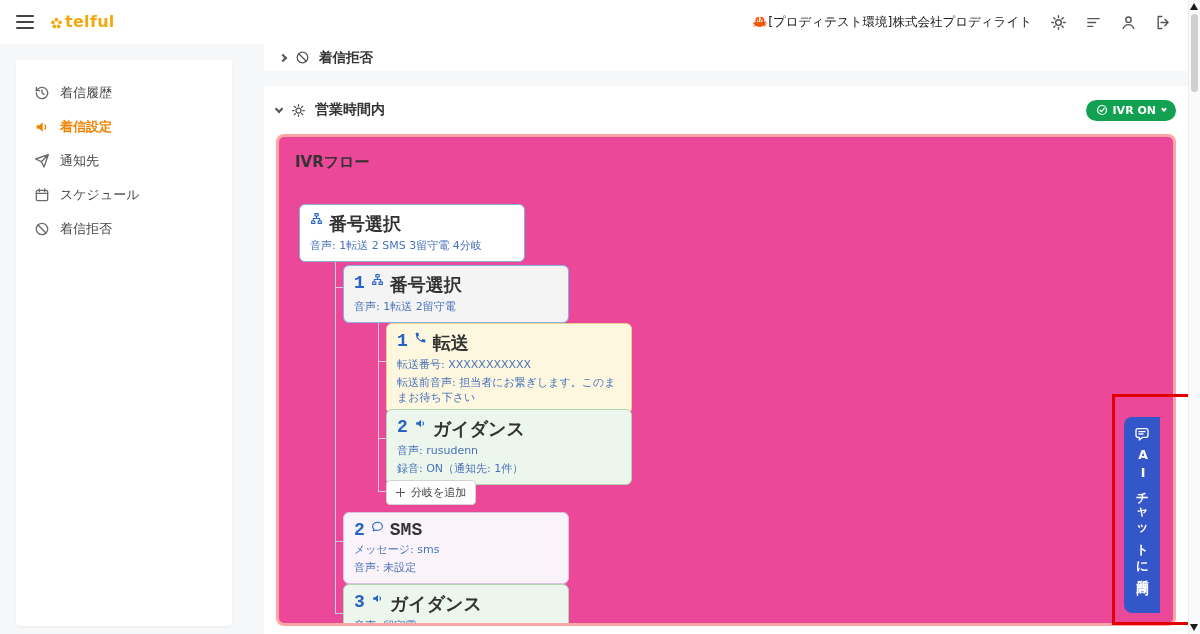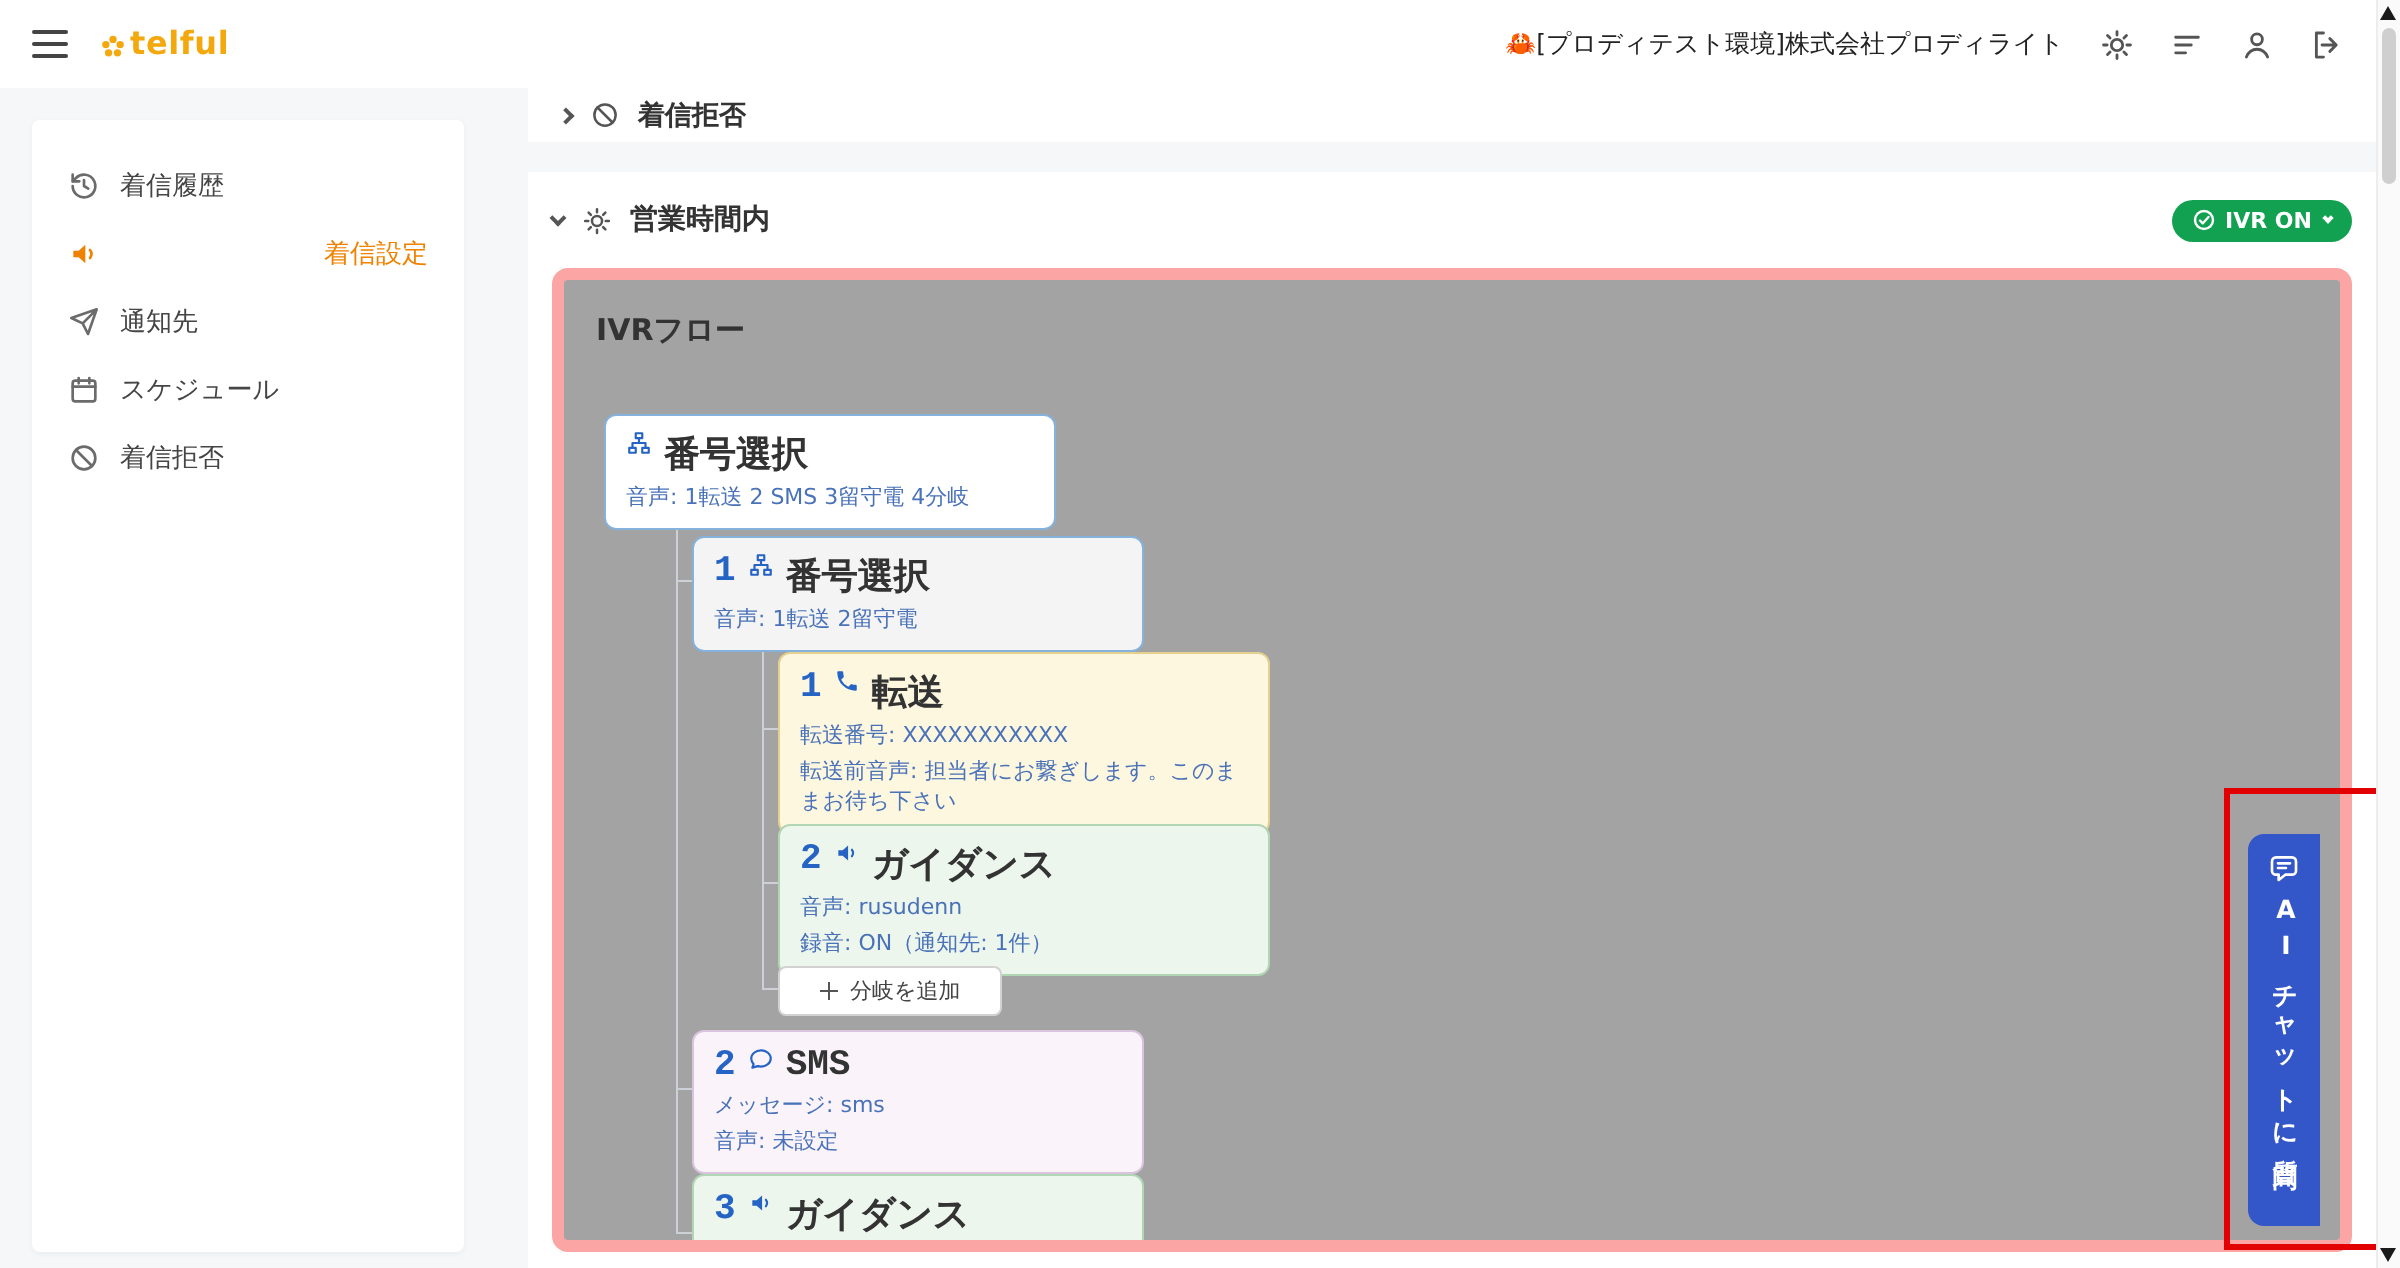--- a/index.html
+++ b/index.html
@@ -21,56 +21,56 @@
   .topbar-right { margin-left:auto; display:flex; align-items:center; gap:18px; }
   .org { font-size:12.5px; color:#222; white-space:nowrap; }
   .tb-icon { color:#555; cursor:pointer; display:flex; }
 
   
   .sidebar { position:absolute; left:16px; top:60px; width:216px; height:566px; background:#fff;
     border-radius:4px; box-shadow:0 1px 3px rgba(0,0,0,.05); padding:16px 0; z-index:2; }
   .side-item { display:flex; align-items:center; gap:10px; padding:8px 18px; font-size:13px;
     color:#454545; cursor:pointer; }
   .side-item .sicon { width:16px; height:16px; color:#6b6b6b; display:flex; flex:0 0 16px; }
-  .side-item.active { color:#ef8200; font-weight:400;justify-content:space-between; }
+  .side-item.active { color:#ef8200; font-weight:700; }
   .side-item.active .sicon { color:#ef8200; }
 
   
   .rowA { position:absolute; left:264px; top:44px; width:924px; height:27px; background:#fff;
     display:flex; align-items:center; gap:9px; padding:0 16px; font-size:13.5px; font-weight:700;
     color:#333; z-index:2; }
   .sectionB { position:absolute; left:264px; top:86px; width:924px; height:548px; background:#fff;
     padding:0 12px; z-index:2; }
   .sec-header { display:flex; align-items:center; height:48px; gap:9px; font-size:14px; font-weight:700; color:#333; }
   .sec-icon { display:flex; color:#555; }
   .chev { display:inline-block; width:6px; height:6px; border-right:2px solid #555; border-bottom:2px solid #555;
     transform:rotate(45deg); margin-top:-3px; }
   .chev.right { transform:rotate(-45deg); margin-top:0; }
   .chev.white { border-color:#fff; width:4px; height:4px; margin-left:1px; }
   .badge { margin-left:auto; display:inline-flex; align-items:center; gap:5px; background:#12a150;
     color:#fff; font-size:11px; font-weight:700; padding:4px 10px; border-radius:12px; cursor:pointer; }
   .badge .bicon { display:flex; }
 
   
-  .ivr-card { position:relative; border:6px solid #fca5a5; border-radius:8px; background:#a3a3a3;
+  .ivr-card { position:relative; border:3px solid #fca5a5; border-radius:8px; background:#ec4899;
     height:492px; overflow:hidden; }
   .card-title { position:absolute; left:16px; top:16px; font-size:15px; font-weight:700; color:#333; }
   .node { position:absolute; border:1px solid #85b1dd; border-radius:6px; background:#fff; padding:7px 10px; }
   .n-gray   { background:#f4f4f5; }
   .n-yellow { background:#fdf7e0; border-color:#e5d18e; }
   .n-green  { background:#edf6ed; border-color:#b0d6b3; }
   .n-purple { background:#faf4fa; border-color:#d9c3de; }
   .trow { display:flex; align-items:flex-start; gap:6px; font-size:18px; font-weight:700; color:#333;font-family:Liberation Mono, monospace; }
   .num { color:#2563c4; }
   .nicon { display:flex; color:#2563c4; }
   .ndetail { font-size:11px; color:#4a72b8; margin-top:3px; line-height:1.35; }
   .vline, .hline { position:absolute; background:#cdd1d7; }
   .vline { width:1px; } .hline { height:1px; }
   .add-branch { position:absolute; display:inline-flex; align-items:center; gap:6px; background:#fff;
-    border:1px solid #d2d2d2; border-radius:4px; padding:4px 20px; font-size:11px; color:#444;
+    border:1px solid #d2d2d2; border-radius:4px; padding:4px 9px; font-size:11px; color:#444;
     cursor:pointer; font-family:inherit; }
   .plus { position:relative; width:9px; height:9px; display:inline-block; }
   .plus::before { content:""; position:absolute; left:4px; top:0; width:1.4px; height:9px; background:#555; }
   .plus::after  { content:""; position:absolute; top:4px; left:0; height:1.4px; width:9px; background:#555; }
 
   
   .annotation { position:absolute; left:1112px; top:394px; width:85px; height:231px;
     border:3px solid #e30000; z-index:25; pointer-events:none; }
   .ai-btn { position:absolute; left:1124px; top:417px; width:36px; height:196px; background:#3356c8;
     border-radius:8px 0 0 8px; z-index:24; display:flex; flex-direction:column; align-items:center;

